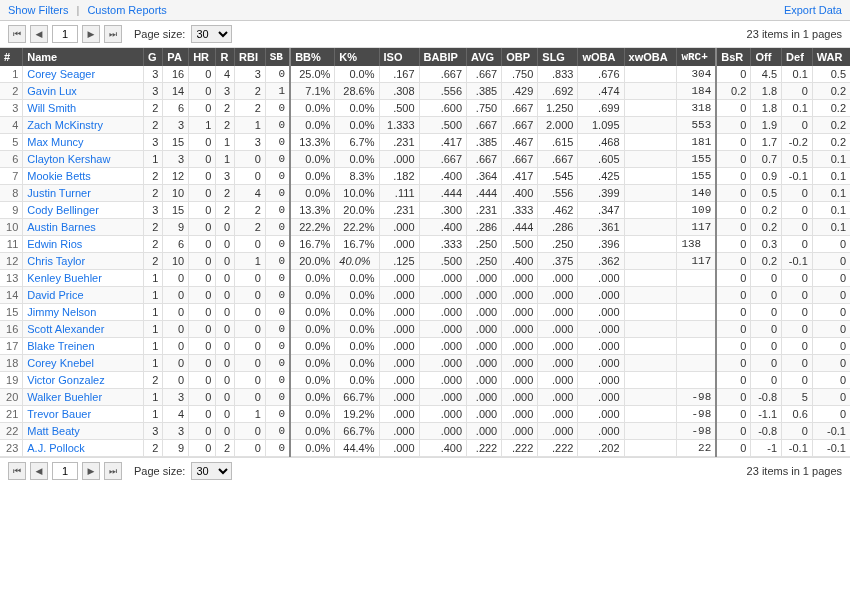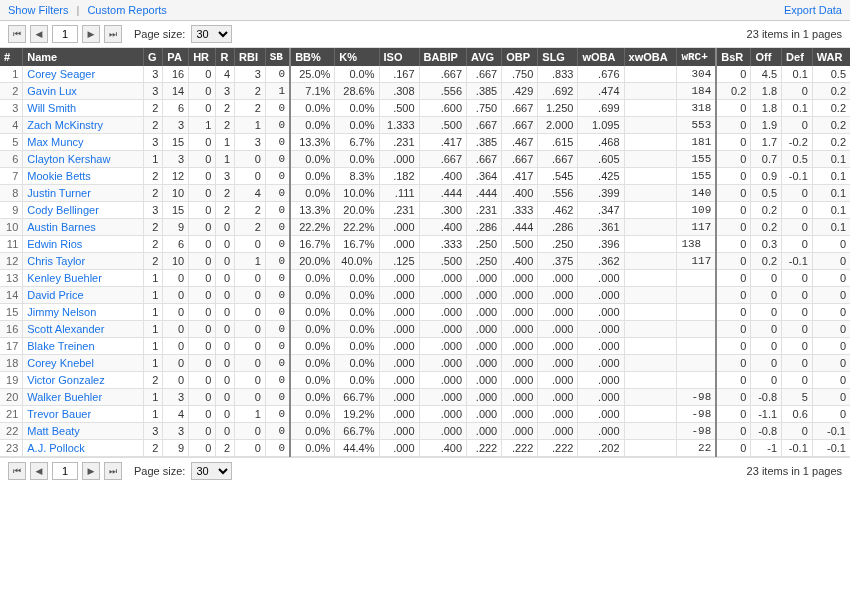--- a/index.html
+++ b/index.html
@@ -409,21 +409,21 @@
         <tr>
           <td style="text-align: right; color: rgb(102, 102, 102);">12</td>
           <td class="col-name">Chris Taylor</td>
           <td style="text-align: right;">2</td>
           <td style="text-align: right;">10</td>
           <td style="text-align: right;">0</td>
           <td style="text-align: right;">0</td>
           <td style="text-align: right;">1</td>
           <td class="sep-right" style="text-align: right;">0</td>
           <td style="text-align: right;">20.0%</td>
-          <td style="text-align: center;">40.0%</td>
+          <td style="text-align: left; font-style: italic;">40.0%</td>
           <td style="text-align: right;">.125</td>
           <td style="text-align: right;">.500</td>
           <td style="text-align: right;">.250</td>
           <td style="text-align: right;">.400</td>
           <td style="text-align: right;">.375</td>
           <td style="text-align: right;">.362</td>
           <td style="text-align: right;"></td>
           <td class="sep-right" style="text-align: right;">117</td>
           <td style="text-align: right;">0</td>
           <td style="text-align: right;">0.2</td>

